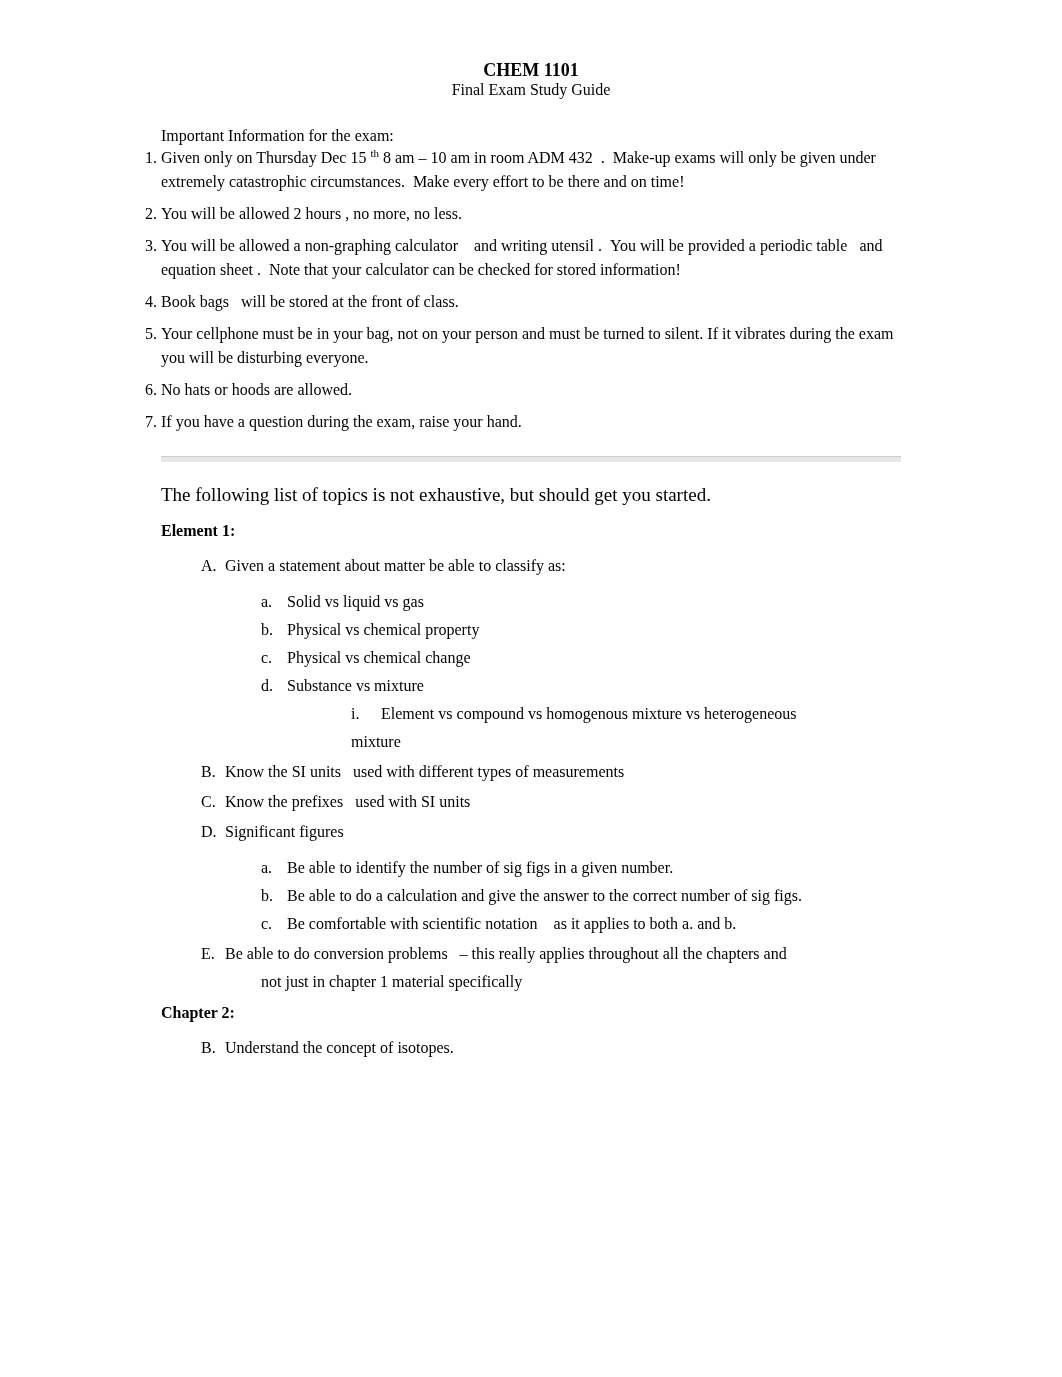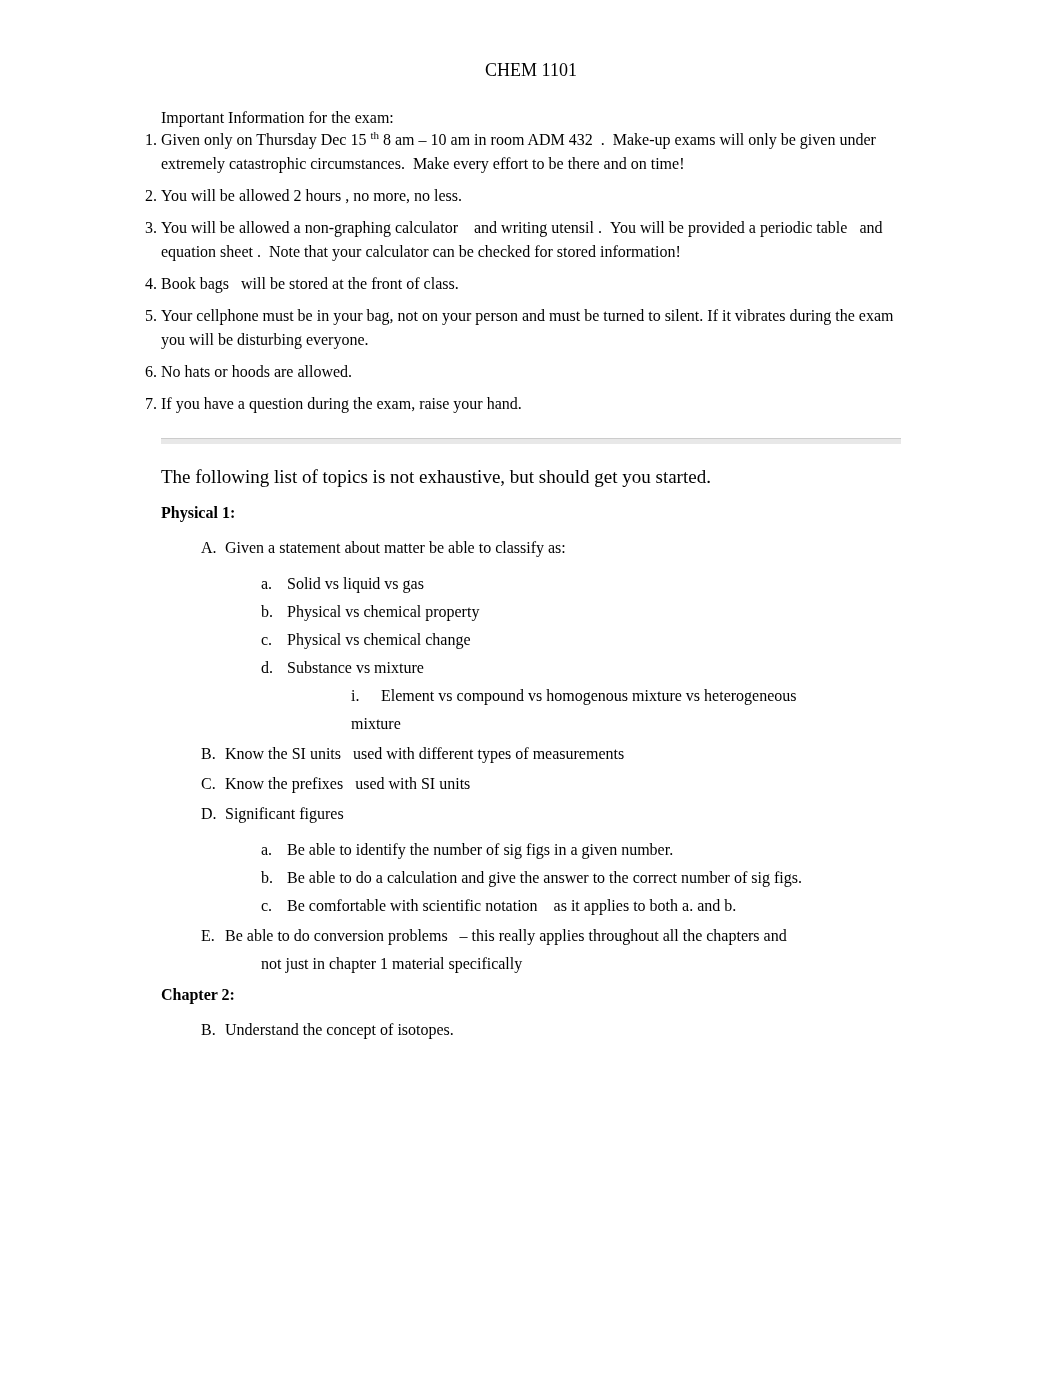--- a/index.html
+++ b/index.html
@@ -24,21 +24,21 @@
       padding: 60px 80px 80px 80px;
     }
 
     .title-section {
       text-align: center;
       margin-bottom: 28px;
     }
 
     .main-title {
       font-size: 18px;
-      font-weight: normal;
+      font-weight: bold;
       margin-bottom: 0;
     }
 
     .subtitle {
       font-size: 16px;
       font-weight: normal;
     }
 
     .important-info-header {
       font-size: 16px;
@@ -141,20 +141,21 @@
       line-height: 1.5;
     }
   </style>
 </head>
 <body>
 
 <div class="page">
 
   <div class="title-section">
     <div class="main-title">CHEM 1101</div>
+    <div class="subtitle">Final Exam Study Guide</div>
   </div>
 
   <div>
     <p class="important-info-header">Important Information for the exam:</p>
     <ol class="numbered-list">
       <li>
         Given only on Thursday Dec 15 <sup>th</sup> 8 am – 10 am in room ADM 432 &nbsp;. &nbsp;Make-up exams will only be given under extremely catastrophic circumstances.&nbsp; Make every effort to be there and on time!
       </li>
       <li>
         You will be allowed 2 hours , no more, no less.
@@ -175,21 +176,21 @@
         If you have a question during the exam, raise your hand.
       </li>
     </ol>
   </div>
 
   <div class="divider"></div>
 
   <div>
     <p class="topics-intro">The following list of topics is not exhaustive, but should get you started.</p>
 
-    <p class="chapter-heading">Physical 1:</p>
+    <p class="chapter-heading">Element 1:</p>
 
     <ul class="alpha-list">
 
       <li>
         <span class="alpha-label">A.</span>
         Given a statement about matter be able to classify as:
         <ul class="lower-alpha-list">
           <li>
             <span class="lower-alpha-label">a.</span>
             Solid vs liquid vs gas

